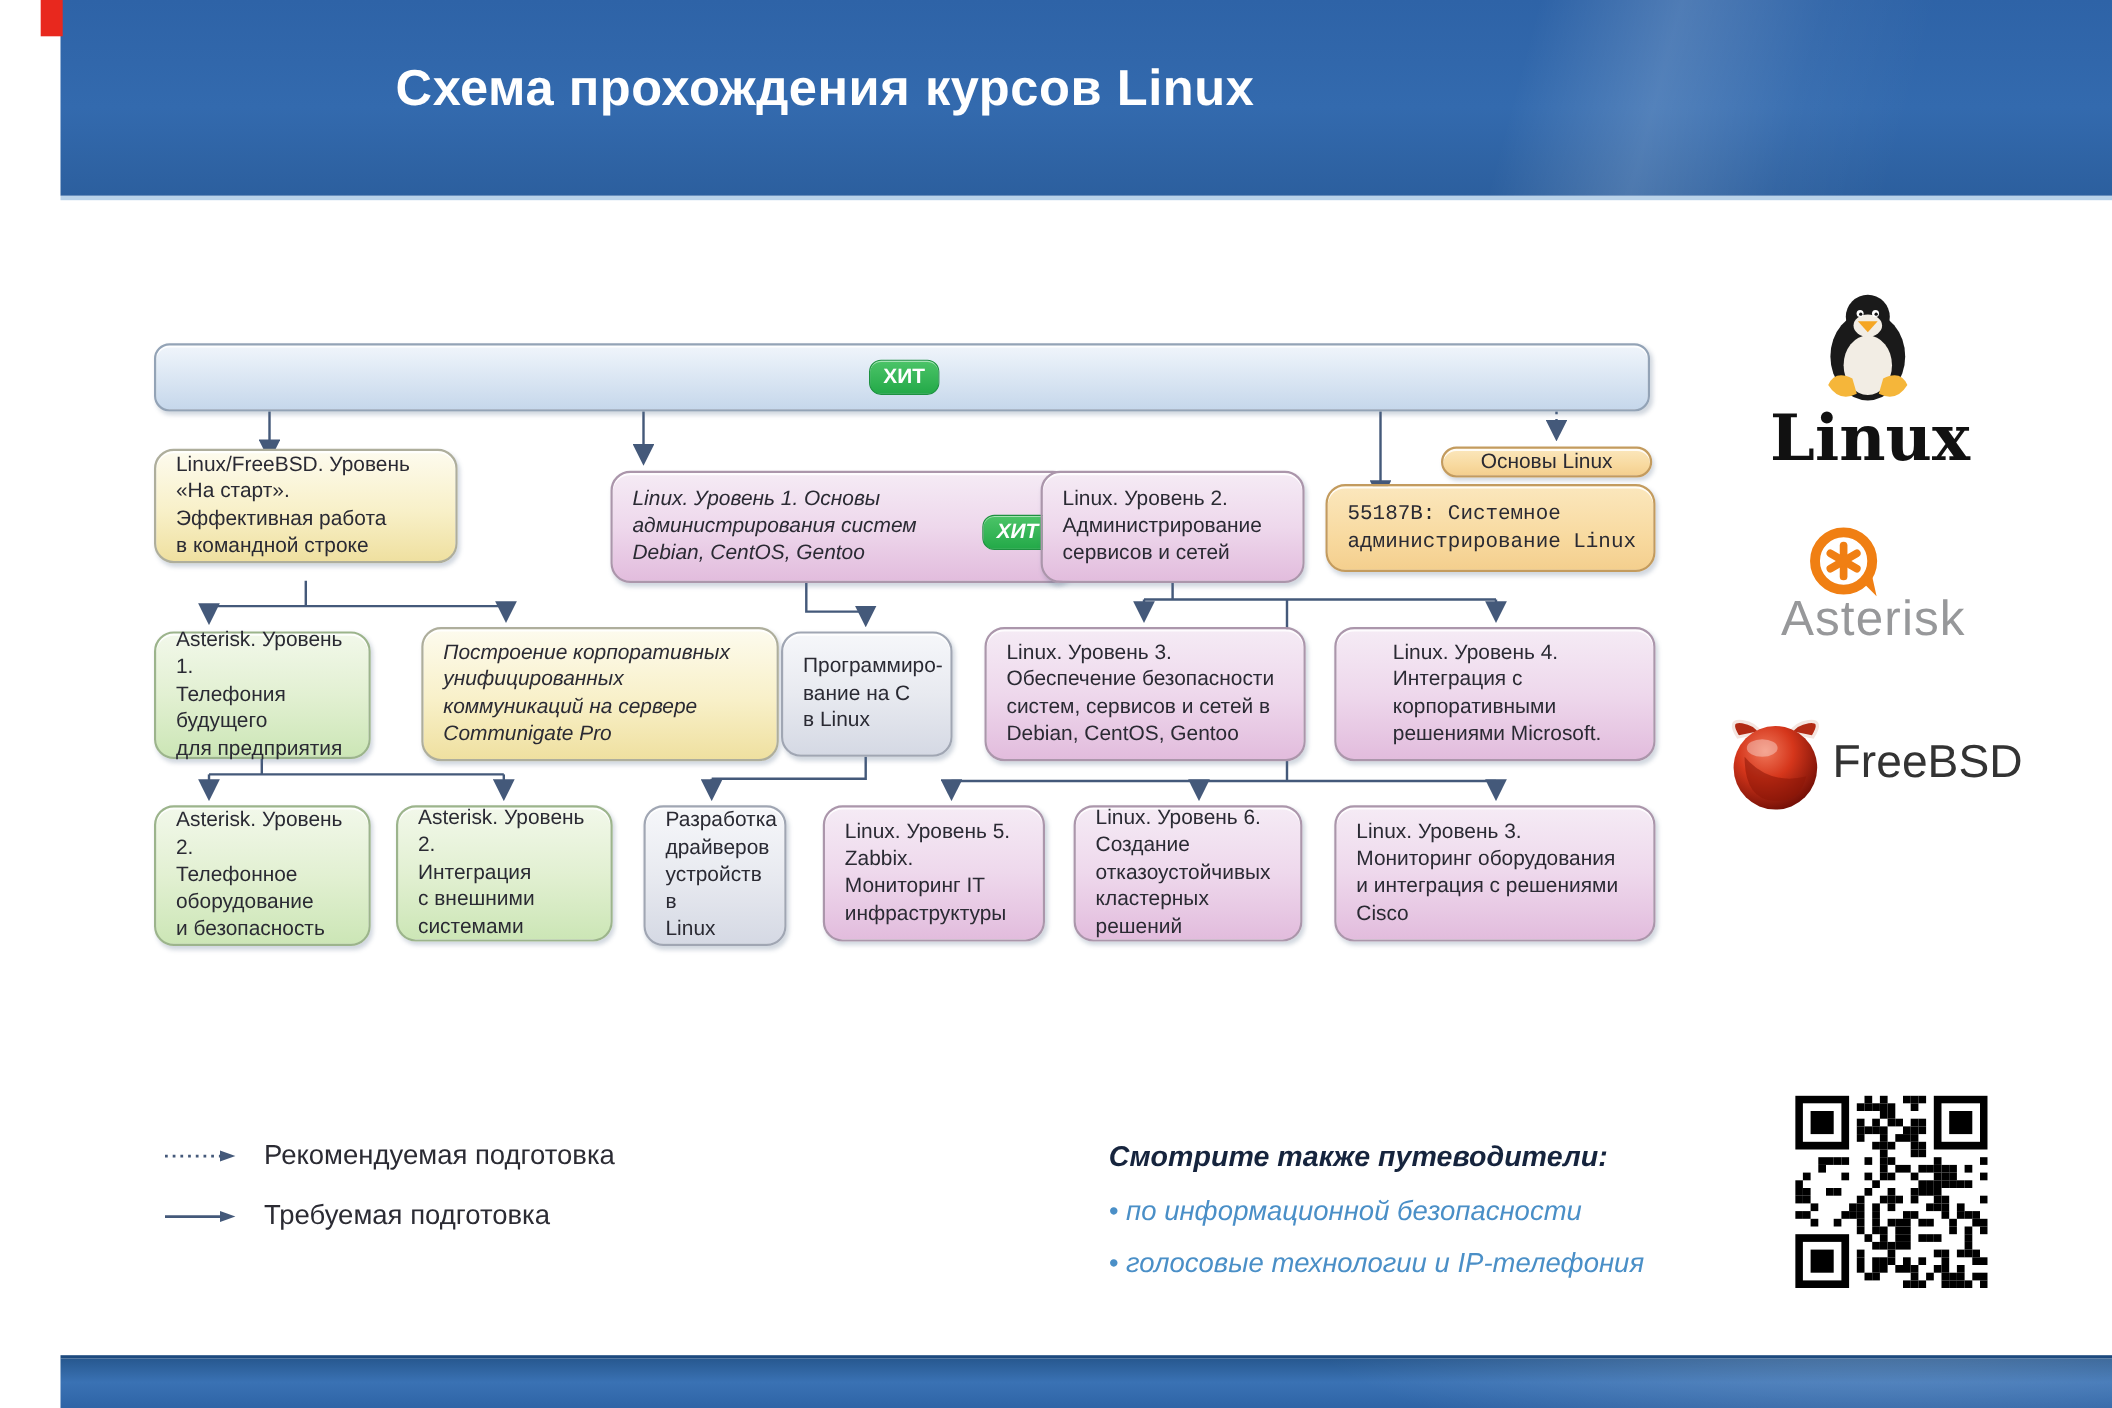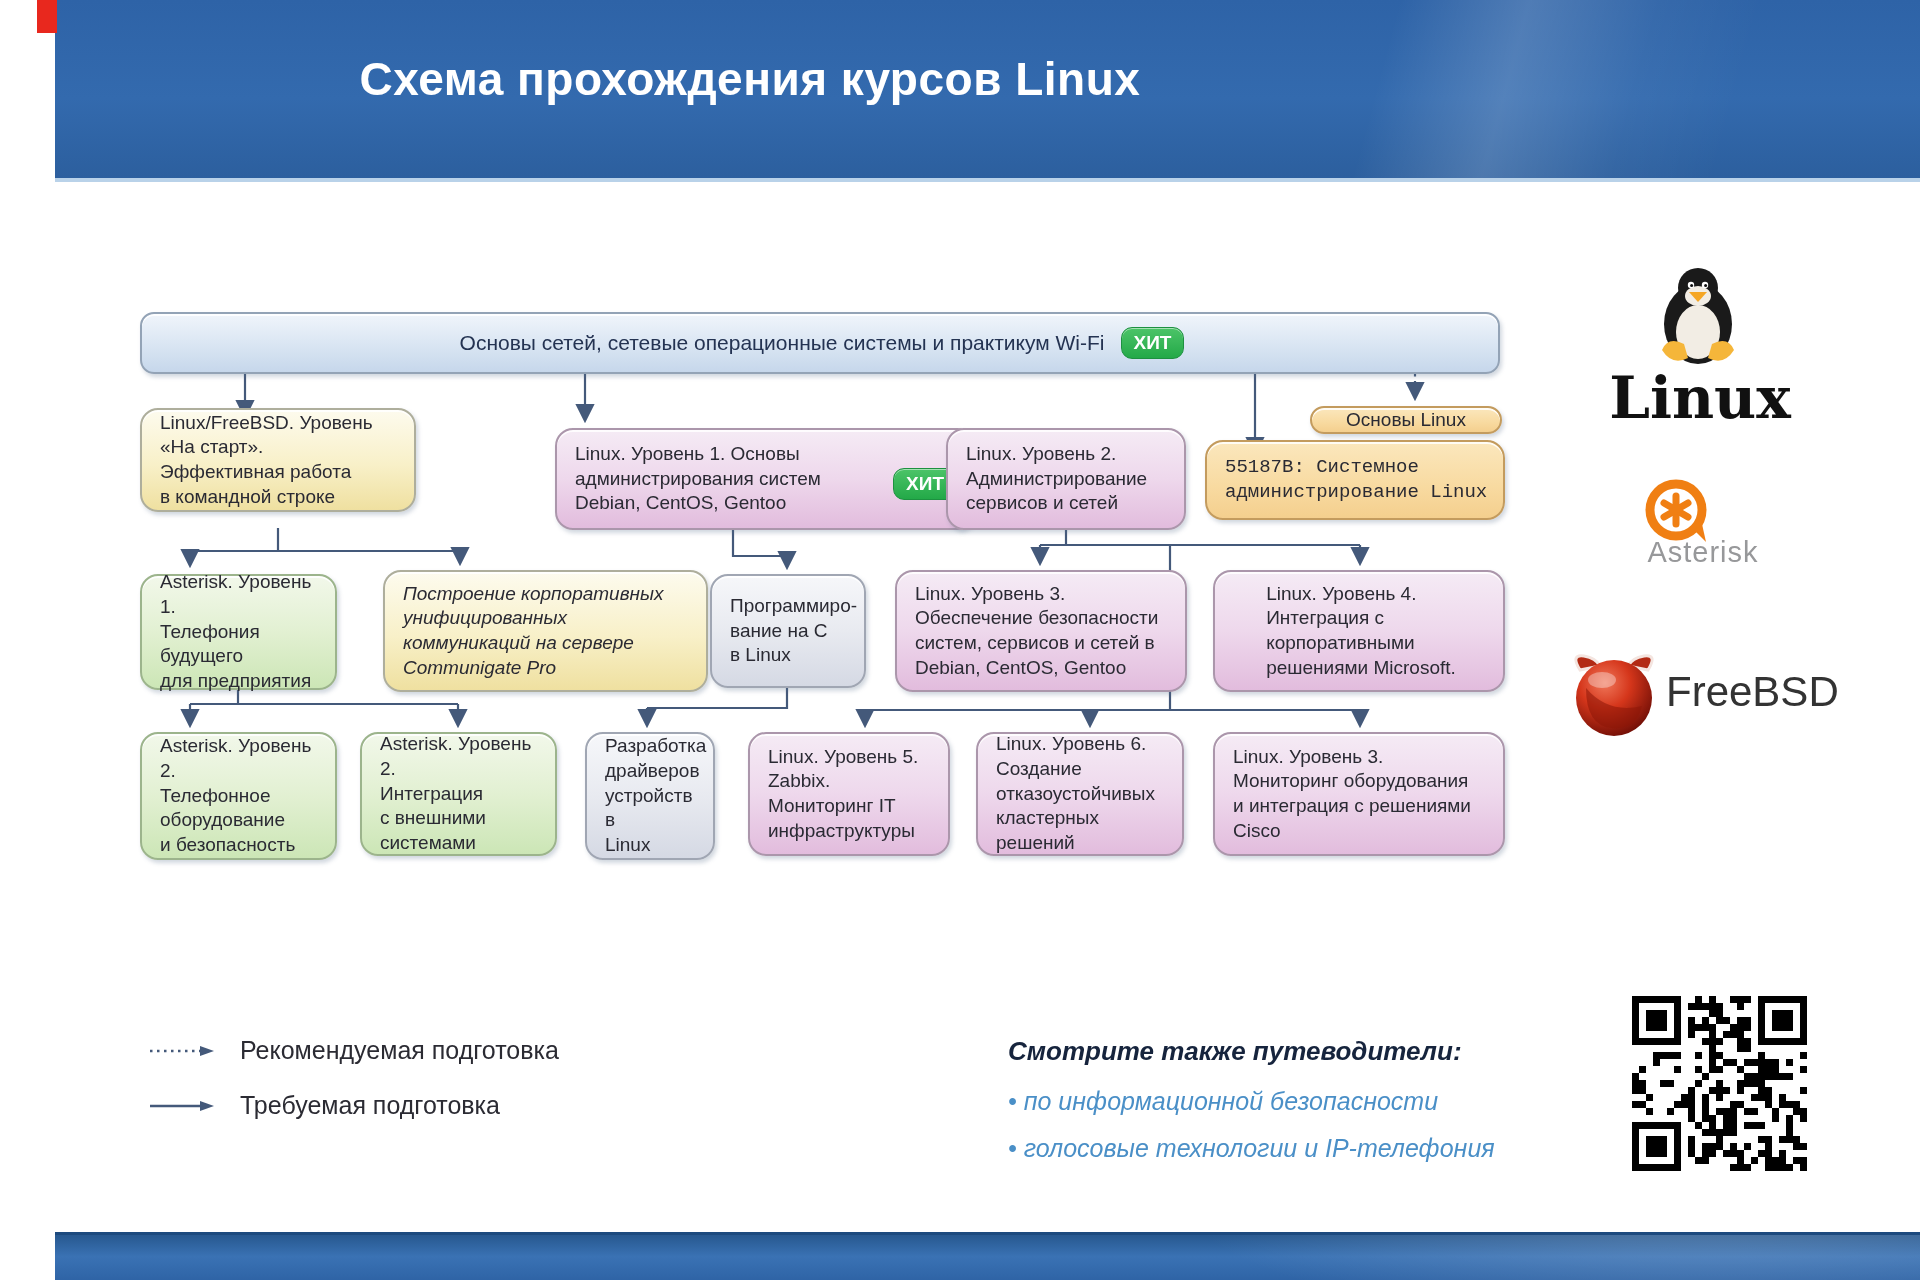--- a/index.html
+++ b/index.html
@@ -45,21 +45,21 @@
   .legend-label{font-size:25px;color:#2b2b33;}
   
   .see-also{position:absolute;left:1008px;top:1036px;font-style:italic;}
   .see-heading{font-size:26px;font-weight:bold;color:#16243d;margin:0 0 20px 0;}
   .see-link{font-size:25px;color:#4a8fc7;margin:0 0 18px 0;cursor:pointer;}
   .see-link::before{content:'• ';}
   
   .logo-text-linux{position:absolute;left:1600px;top:364px;width:200px;text-align:center;
     font-family:"DejaVu Serif","Liberation Serif",serif;font-weight:bold;font-size:58px;color:#111111;}
   .logo-text-asterisk{position:absolute;left:1598px;top:536px;width:210px;text-align:center;
-    font-size:29px;color:#97989a;letter-spacing:1px;}
+    font-size:45px;color:#97989a;letter-spacing:1px;}
   .logo-text-freebsd{position:absolute;left:1666px;top:668px;font-size:42px;color:#333333;}
   .svg-abs{position:absolute;}
   
   #qr{position:absolute;left:1632px;top:996px;width:175px;height:175px;background:#ffffff;}
 </style>
 </head>
 <body>
 
 <div class="banner"></div>
 <div class="red-mark"></div>
@@ -96,32 +96,31 @@
     <path d="M190,704 V725" marker-end="url(#ah)"></path>
     <path d="M458,704 V725" marker-end="url(#ah)"></path>
 
     <path d="M787,688 V708 H647"></path>
     <path d="M647,708 V725" marker-end="url(#ah)"></path>
   </g>
 </svg>
 
 <div class="node blue topbox center" style="left:140px;top:312px;width:1360px;height:62px;">
   <div class="topbox-inner">
-    <span class="nl">Основы сетей, сетевые операционные системы и практикум Wi-Fi</span>
     <span class="hit">ХИТ</span>
   </div>
 </div>
 
 <div class="node yellow" style="left:140px;top:408px;width:276px;height:104px;">
   <span class="nl">Linux/FreeBSD. Уровень «На старт».
 Эффективная работа
 в командной строке</span>
 </div>
 
-<div class="node pink" style="left:555px;top:428px;width:420px;height:102px;">
+<div class="node pink" style="left:555px;top:428px;width:420px;height:102px;font-style:italic;">
   <span class="nl">Linux. Уровень 1. Основы
 администрирования систем
 Debian, CentOS, Gentoo</span>
   <span class="hit hit-abs">ХИТ</span>
 </div>
 
 <div class="node pink" style="left:946px;top:428px;width:240px;height:102px;">
   <span class="nl">Linux. Уровень 2.
 Администрирование
 сервисов и сетей</span>

